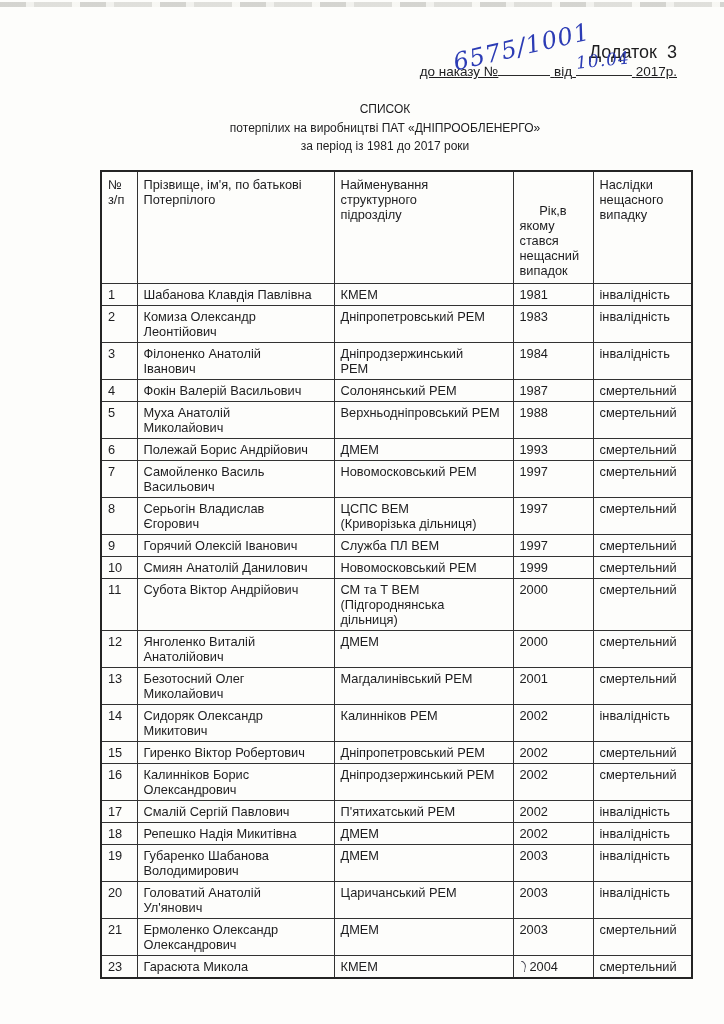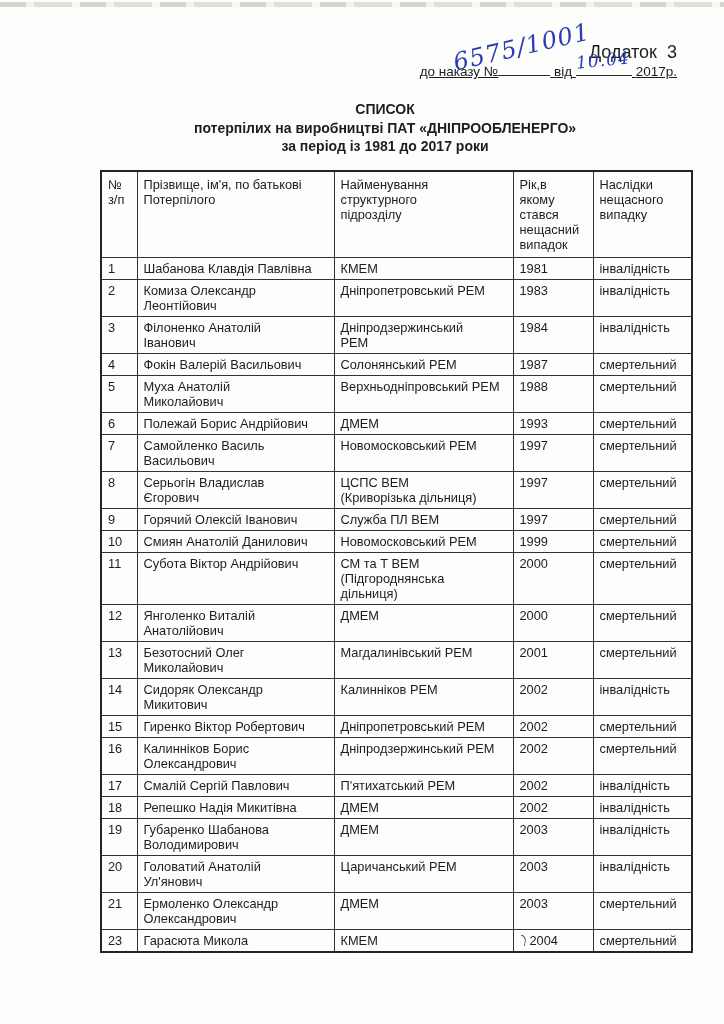--- a/index.html
+++ b/index.html
@@ -35,40 +35,40 @@
     color:#2c3cb5;
     font-family:"DejaVu Serif", serif;
     font-style:italic;
     pointer-events:none;
   }
   .hw-number{left:452px;top:33px;font-size:24px;letter-spacing:1px;transform:rotate(-13deg);}
   .hw-date{left:576px;top:50px;font-size:17px;transform:rotate(-6deg);letter-spacing:1px;}
   .title-block{
     position:absolute;left:52px;right:6px;top:100px;
     text-align:center;
-    font-weight:bold;font-size:14px;line-height:18.5px;
+    font-weight:normal;font-size:12px;line-height:18.5px;
   }
   .doc-table{
     position:absolute;left:100px;top:170px;
     border-collapse:collapse;
     border:2px solid #242424;
     table-layout:fixed;width:591px;
   }
   .doc-table th,.doc-table td{
     border:1px solid #323232;
     vertical-align:top;
     font-weight:normal;
     text-align:left;
     font-size:12.8px;line-height:15px;
     padding:3px 6px;
     overflow:hidden;
   }
   .doc-table th{padding-top:5px;padding-bottom:5px;}
   .pre{white-space:pre-line;}
-  .th-year-top{display:flex;justify-content:flex-start;}
+  .th-year-top{display:flex;justify-content:center;margin-top:26px;}
   .cell-no{text-align:center;padding-left:2px;padding-right:2px;}
   .cell-year{text-align:center;position:relative;}
   .ink-curl{
     position:absolute;left:5px;bottom:1px;width:10px;height:8px;
     border-bottom:2px solid #3c3c42;border-left:1.5px solid #3c3c42;
     border-radius:0 0 0 8px;transform:rotate(-12deg);
   }
   .ink-hook{
     display:inline-block;width:5px;height:10px;
     border-right:1.6px solid #4a4a55;border-top:1.4px solid #4a4a55;

